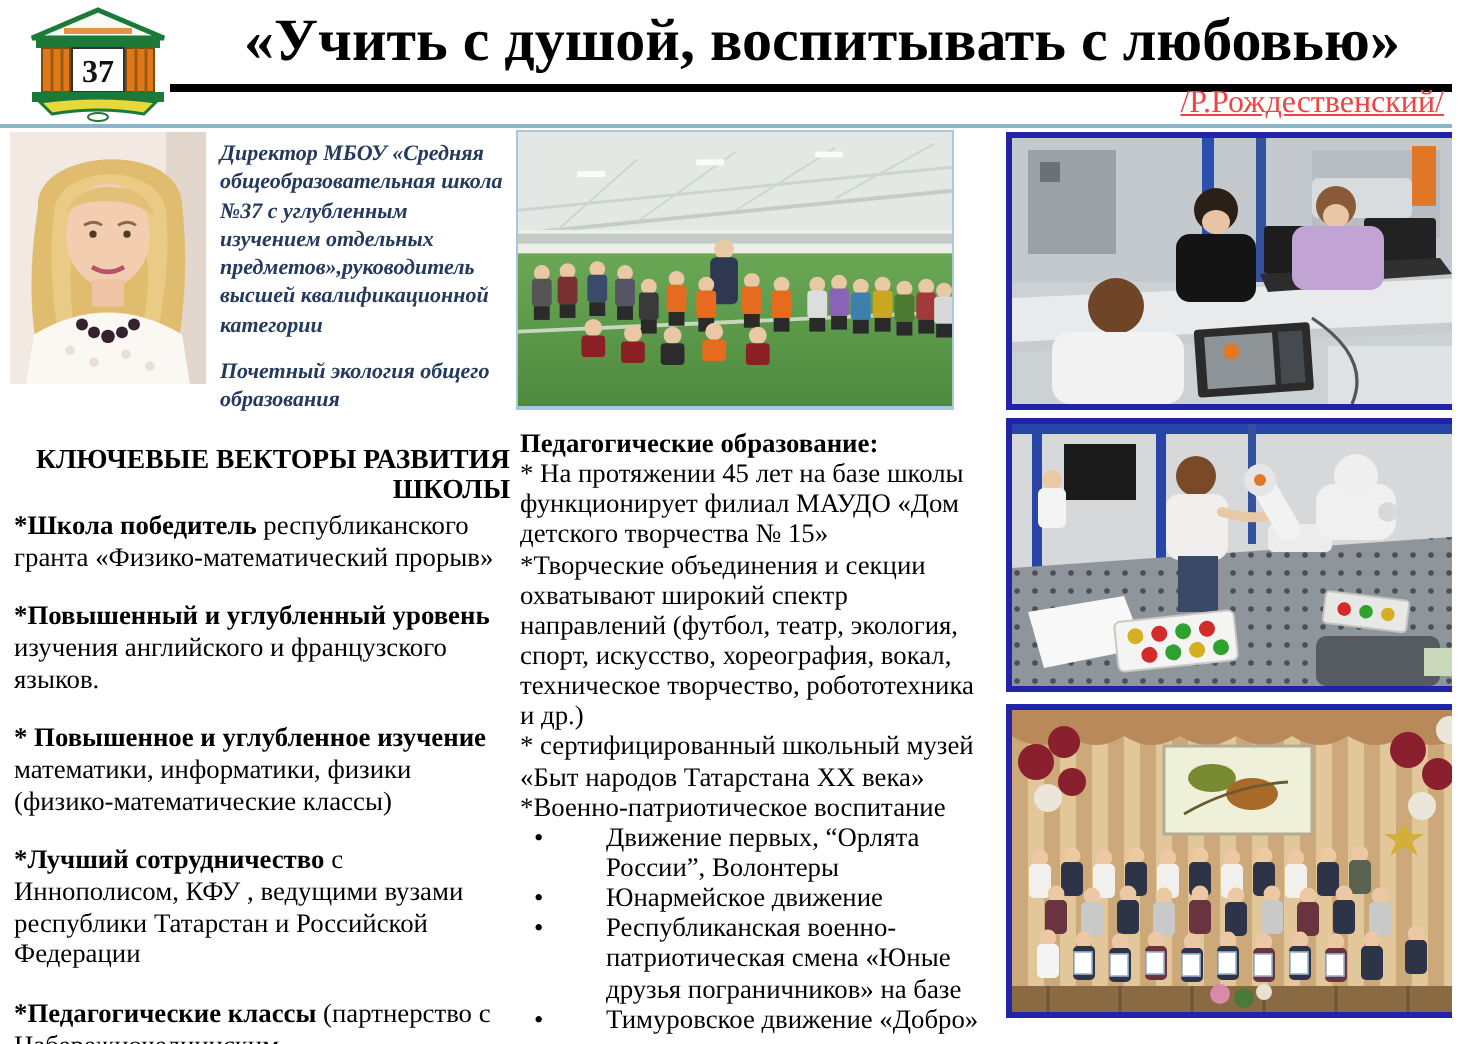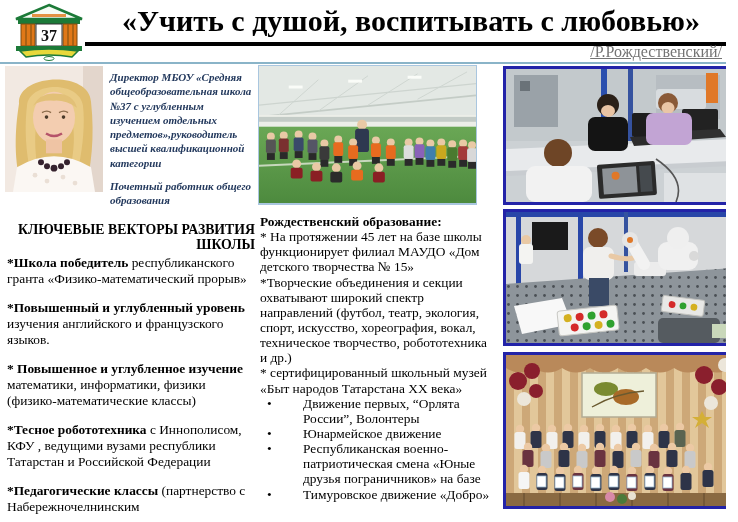--- a/index.html
+++ b/index.html
@@ -5,21 +5,21 @@
   * { margin:0; padding:0; box-sizing:border-box; }
   html,body { background:#fff; }
   body { width:738px; height:522px; overflow:hidden; font-family:"Liberation Serif", serif; }
   .slide { position:relative; width:726px; height:522px; background:#fff; overflow:hidden; }
 
   
   .logo { position:absolute; left:10px; top:3px; width:78px; height:58px; }
   .title { position:absolute; left:86px; top:2px; width:650px; text-align:center;
            font-size:30px; font-weight:bold; color:#000; line-height:1.25; white-space:nowrap; }
   .title-underline { position:absolute; left:85px; top:42px; width:651px; height:4px; background:#000; }
-  .attribution { position:absolute; right:4px; top:43px; font-size:16px; color:#737373;
+  .attribution { position:absolute; right:4px; top:43px; font-size:16px; color:#ef4444;
                  text-decoration:underline; }
   .divider { position:absolute; left:0; top:62px; width:738px; height:2px; background:#8ab4c8; }
 
   
   .photo-director { position:absolute; left:5px; top:66px; width:98px; height:126px; overflow:hidden; }
   .photo-director svg { display:block; width:100%; height:100%; }
   .director-info { position:absolute; left:110px; top:70px; width:146px;
                    color:#23395d; font-size:11px; font-weight:bold; font-style:italic;
                    line-height:1.3; }
   .director-info p { margin:0 0 9px 0; }
@@ -111,29 +111,29 @@
       <circle cx="36" cy="97" r="3" fill="#35222e"></circle>
         <circle cx="42" cy="101" r="3" fill="#35222e"></circle>
       <circle cx="49" cy="103" r="3.4" fill="#35222e"></circle>
         <circle cx="56" cy="101" r="3" fill="#35222e"></circle>
       <circle cx="62" cy="97" r="3" fill="#35222e"></circle>
     </svg>
   </div>
 
   <div class="director-info">
     <p>Директор МБОУ «Средняя общеобразовательная школа №37 с углубленным изучением отдельных предметов»,руководитель высшей квалификационной категории</p>
-    <p>Почетный работник общего образования</p>
+    <p>Почетный экология общего образования</p>
   </div>
 
   <div class="vectors">
     <h3>КЛЮЧЕВЫЕ ВЕКТОРЫ РАЗВИТИЯ ШКОЛЫ</h3>
     <p><span class="b">*Школа победитель</span><span> республиканского гранта «Физико-математический прорыв»</span></p>
     <p><span class="b">*Повышенный и углубленный  уровень</span><span> изучения  английского и французского языков.</span></p>
     <p><span class="b">* Повышенное и углубленное изучение</span><span> математики, информатики, физики (физико-математические классы)</span></p>
-    <p><span class="b">*Тесное робототехника</span><span> с Иннополисом, КФУ , ведущими вузами республики Татарстан и Российской Федерации</span></p>
+    <p><span class="b">*Лучший сотрудничество</span><span> с Иннополисом, КФУ , ведущими вузами республики Татарстан и Российской Федерации</span></p>
     <p><span class="b">*Педагогические классы</span><span> (партнерство с Набережночелнинским</span></p>
   </div>
 
   <div class="photo-football">
     <svg viewBox="0 0 219 140" xmlns="http://www.w3.org/2000/svg" preserveAspectRatio="none">
       <defs>
         <linearGradient id="grass" x1="0" y1="0" x2="0" y2="1">
           <stop offset="0" stop-color="#6aa755"></stop>
             <stop offset="1" stop-color="#4d8a3e"></stop>
         </linearGradient>
@@ -185,24 +185,25 @@
 
       <use href="#pk" transform="translate(38,100)" fill="#8a1f24"></use>
       <use href="#pk" transform="translate(58,103)" fill="#8a1f24"></use>
       <use href="#pk" transform="translate(78,104)" fill="#2b2b2b"></use>
       <use href="#pk" transform="translate(99,102)" fill="#e76b1f"></use>
       <use href="#pk" transform="translate(121,104)" fill="#8a1f24"></use>
     </svg>
   </div>
 
   <div class="edu">
-    <p><span class="b">Рождественский образование:</span></p>
+    <p><span class="b">Педагогические образование:</span></p>
     <p>* На протяжении 45 лет на базе школы функционирует филиал МАУДО «Дом детского творчества № 15»</p>
     <p>*Творческие объединения и секции охватывают широкий спектр направлений (футбол, театр, экология, спорт, искусство, хореография, вокал, техническое творчество, робототехника и др.)</p>
     <p>* сертифицированный  школьный музей «Быт народов Татарстана XX века»</p>
+    <p>*Военно-патриотическое воспитание</p>
     <ul>
       <li>Движение первых, “Орлята России”, Волонтеры</li>
       <li>Юнармейское движение</li>
       <li>Республиканская военно-патриотическая смена «Юные друзья пограничников» на базе</li>
       <li>Тимуровское движение «Добро»</li>
     </ul>
   </div>
 
   <div class="frame frame1">
     <svg viewBox="0 0 227 133" xmlns="http://www.w3.org/2000/svg" preserveAspectRatio="none">

